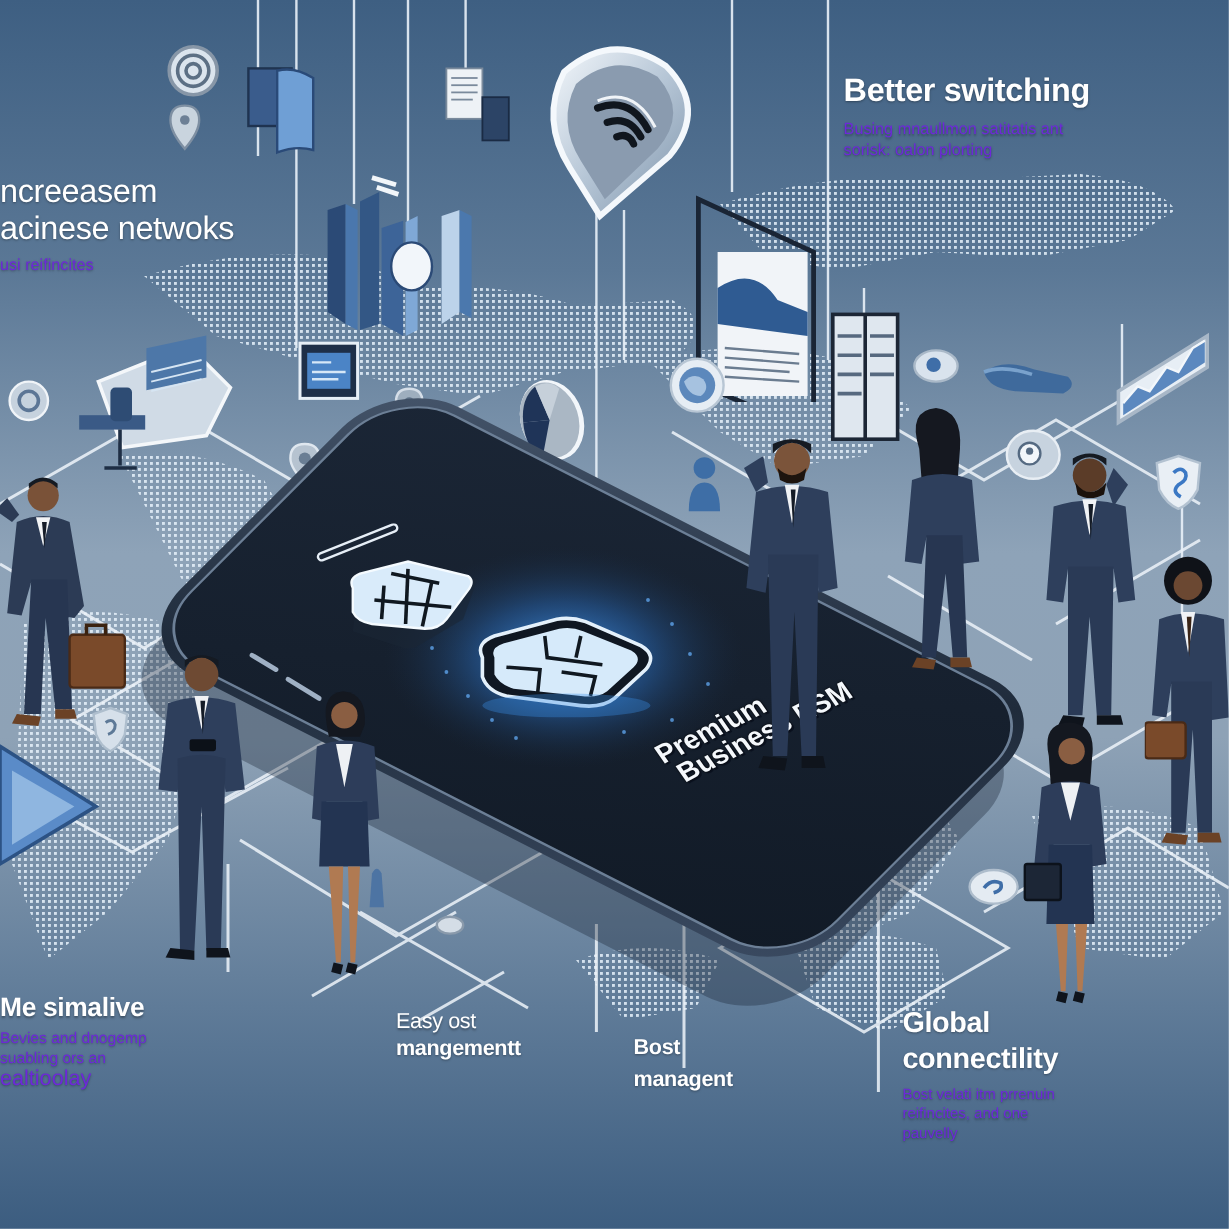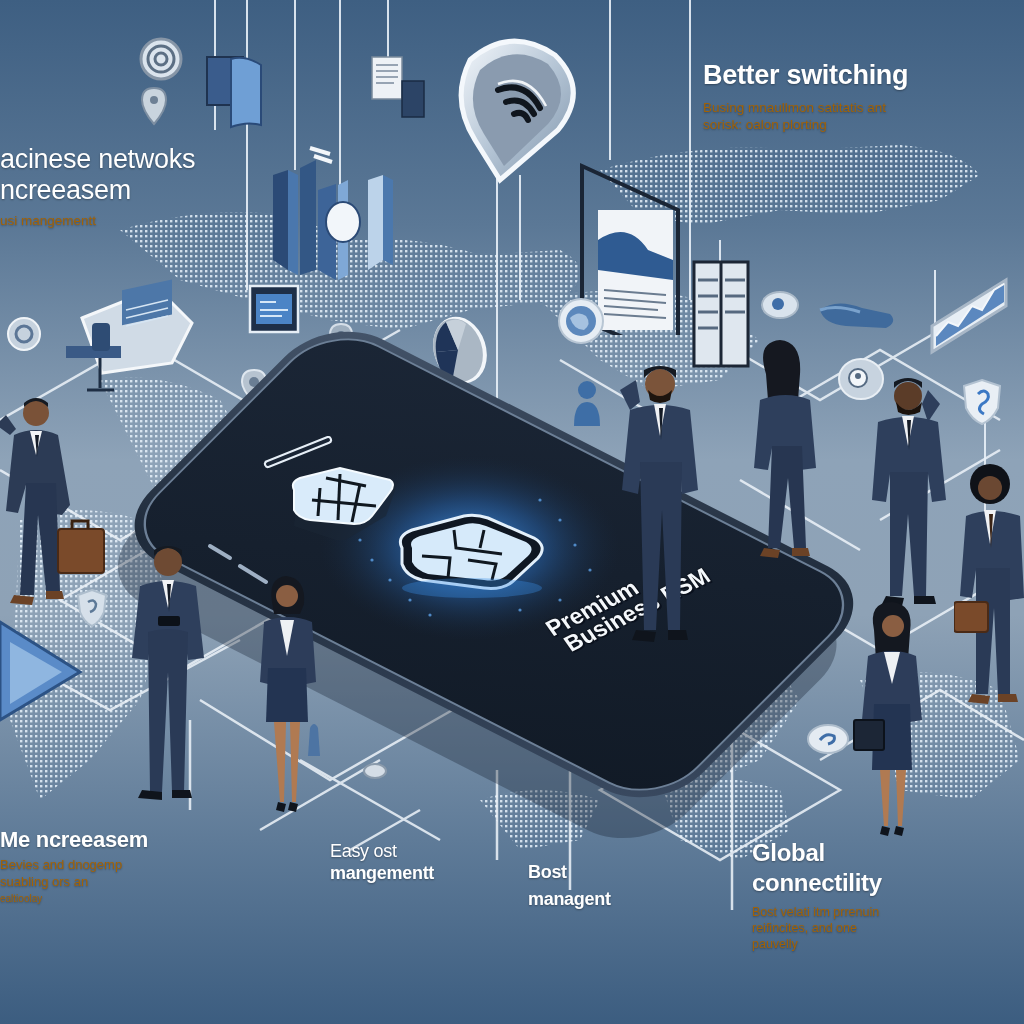--- a/index.html
+++ b/index.html
@@ -2,21 +2,21 @@
 <html><head>
 <meta charset="utf-8">
 <style>
   html,body{margin:0;padding:0;}
   body{width:1024px;height:1024px;overflow:hidden;position:relative;
     font-family:"Liberation Sans","DejaVu Sans",sans-serif;
     background:linear-gradient(180deg,#3e5f82 0%,#5b7896 22%,#8ea3b8 45%,#8ea2b6 60%,#5f7b98 82%,#3c5d80 100%);}
   .layer{position:absolute;left:0;top:0;width:1024px;height:1024px;}
   .txt{position:absolute;color:#ffffff;text-shadow:0 1px 2px rgba(0,0,0,.35);}
   .h{font-weight:700;font-size:27px;line-height:31px;letter-spacing:-.3px;}
-  .s{font-size:13.5px;line-height:17px;color:#a16207;}
+  .s{font-size:13.5px;line-height:17px;color:#6d28d9;}
   .icon{position:absolute;}
   .person{position:absolute;}
 </style>
 </head>
 <body>
 
 <svg class="layer" viewBox="0 0 1024 1024">
   <defs>
     <pattern id="dots" width="5" height="5" patternUnits="userSpaceOnUse">
       <rect width="2.4" height="2.4" fill="#e8f2fc" opacity=".85"></rect>
@@ -438,30 +438,30 @@
   <rect x="2" y="120" width="30" height="30" rx="2" fill="#1c2636" stroke="#0c121b" stroke-width="2"></rect>
 </svg>
 
 <div class="txt" style="left:703px;top:60px;">
   <div class="h">Better switching</div>
   <div class="s" style="margin-top:8px">Busing mnaullmon satitatis ant</div>
   <div class="s">sorisk: oalon plorting</div>
 </div>
 
 <div class="txt" style="left:0px;top:144px;">
+  <div class="h" style="font-weight:400">ncreeasem</div>
   <div class="h" style="font-weight:400">acinese netwoks</div>
-  <div class="h" style="font-weight:400">ncreeasem</div>
-  <div class="s" style="margin-top:6px">usi mangementt</div>
+  <div class="s" style="margin-top:6px">usi reifincites</div>
 </div>
 
 <div class="txt" style="left:0px;top:828px;">
-  <div class="h" style="font-size:22px;line-height:24px">Me ncreeasem</div>
+  <div class="h" style="font-size:22px;line-height:24px">Me simalive</div>
   <div class="s" style="margin-top:4px;font-size:13px">Bevies and dnogemp</div>
   <div class="s" style="font-size:13px">suabling ors an</div>
-  <div class="s" style="font-size:10px">ealtioolay</div>
+  <div class="s" style="font-size:18px">ealtioolay</div>
 </div>
 
 <div class="txt" style="left:330px;top:840px;">
   <div class="h" style="font-size:18px;line-height:22px;font-weight:400">Easy ost</div>
   <div class="h" style="font-size:18px;line-height:22px;font-weight:700">mangementt</div>
 </div>
 
 <div class="txt" style="left:528px;top:858px;">
   <div class="h" style="font-size:18px;line-height:28px;font-weight:700">Bost</div>
   <div class="h" style="font-size:18px;line-height:26px;font-weight:700">managent</div>

